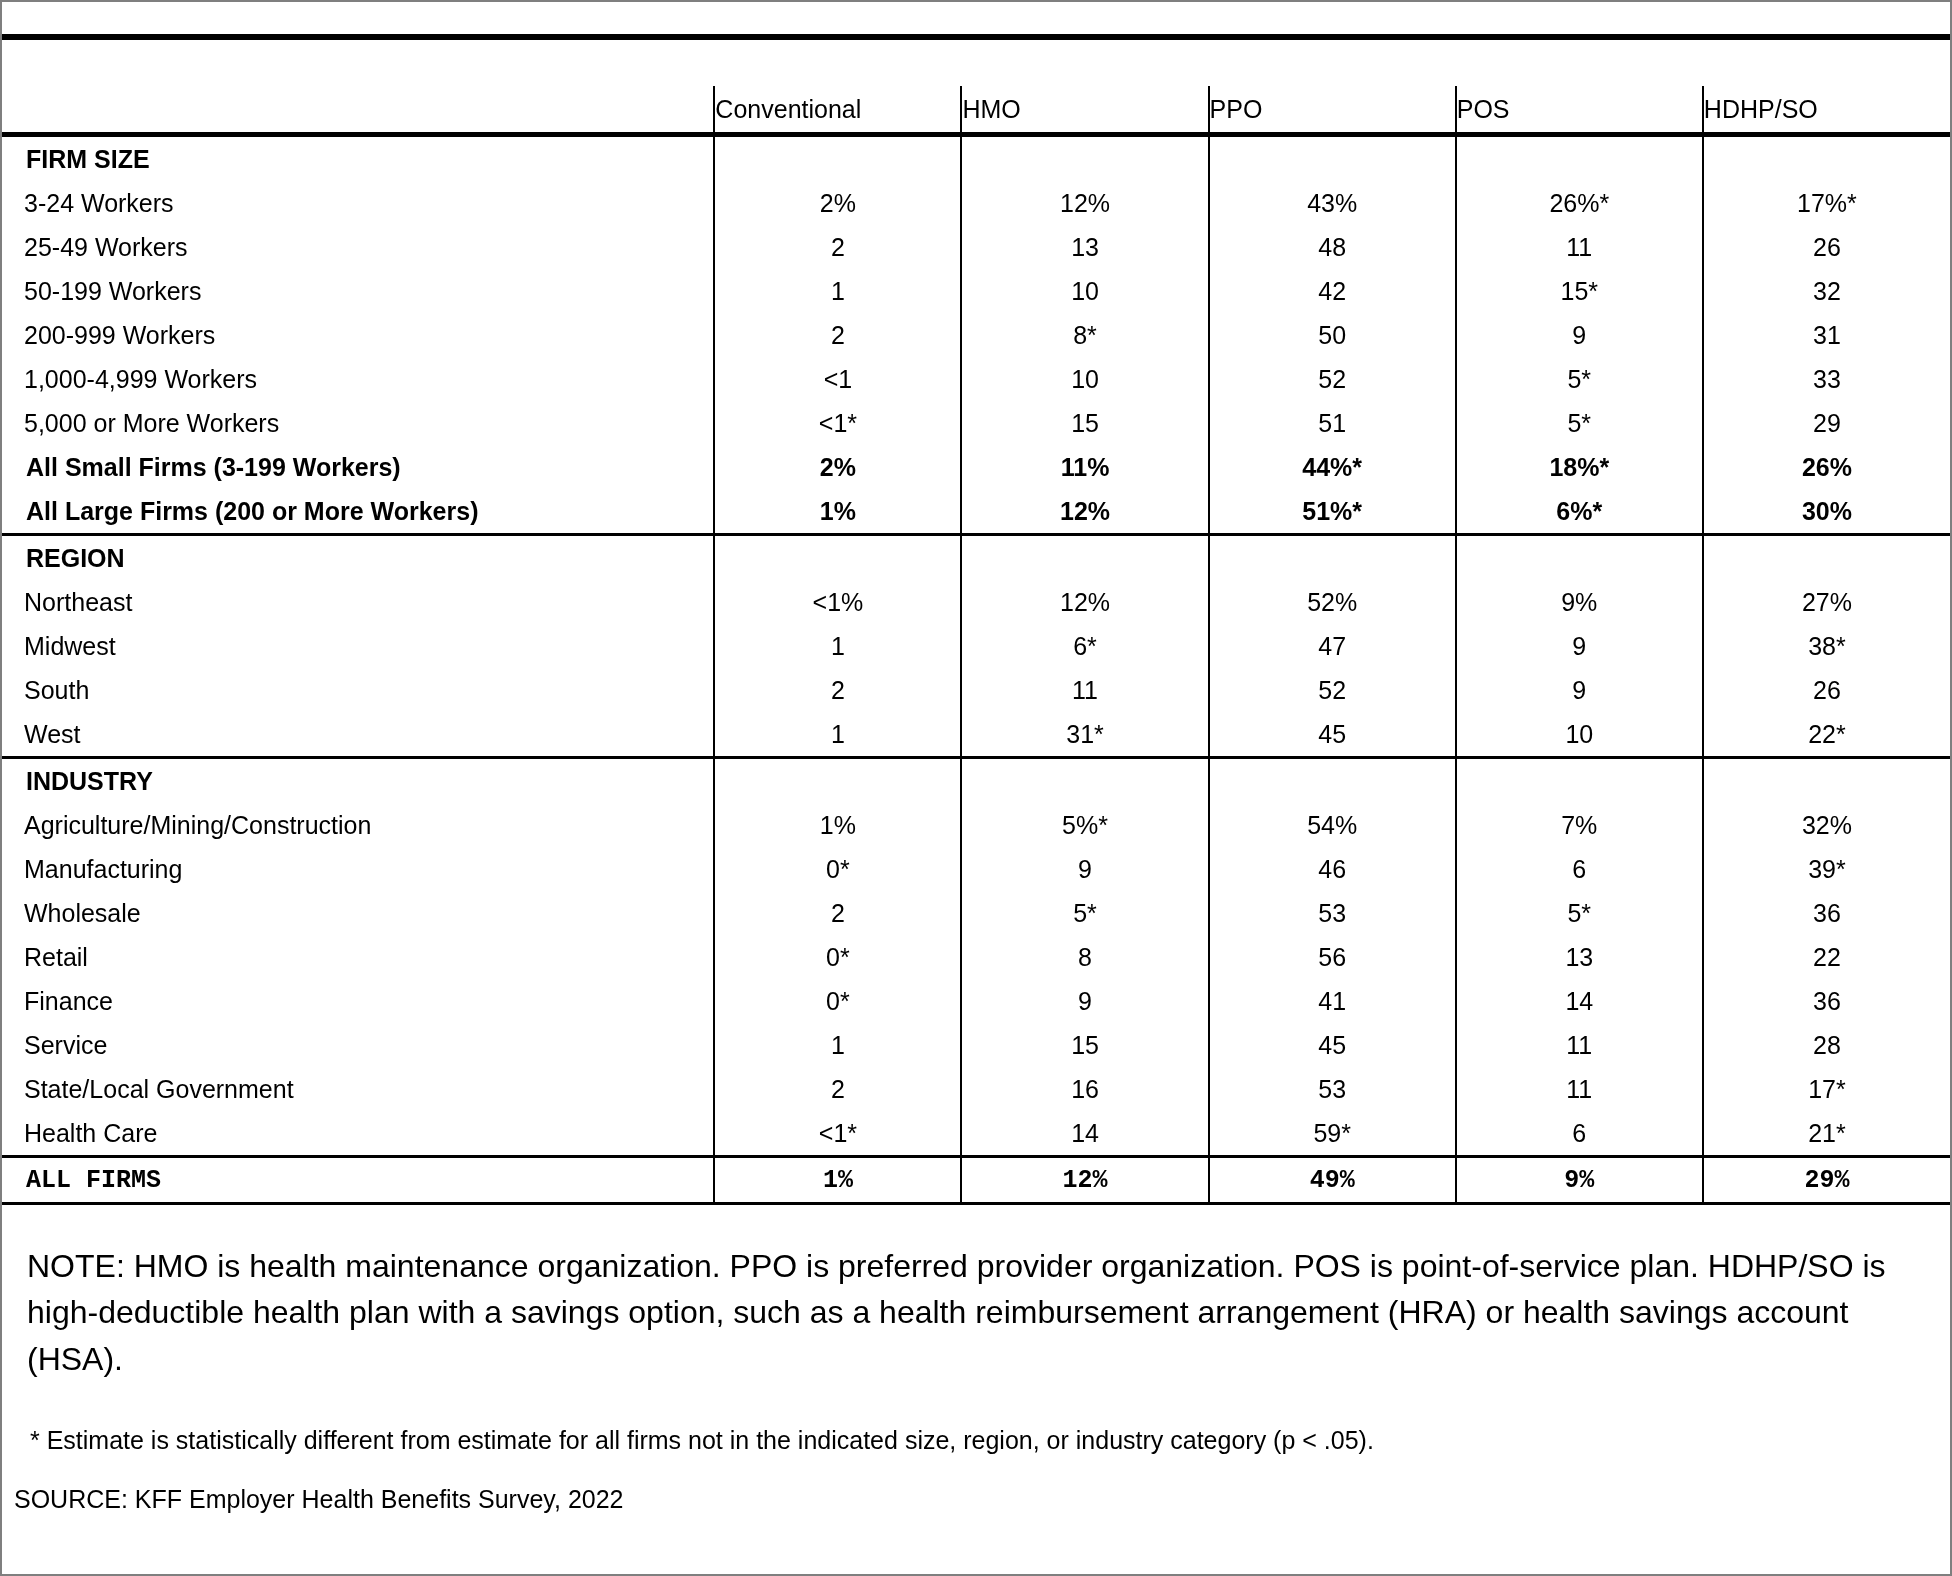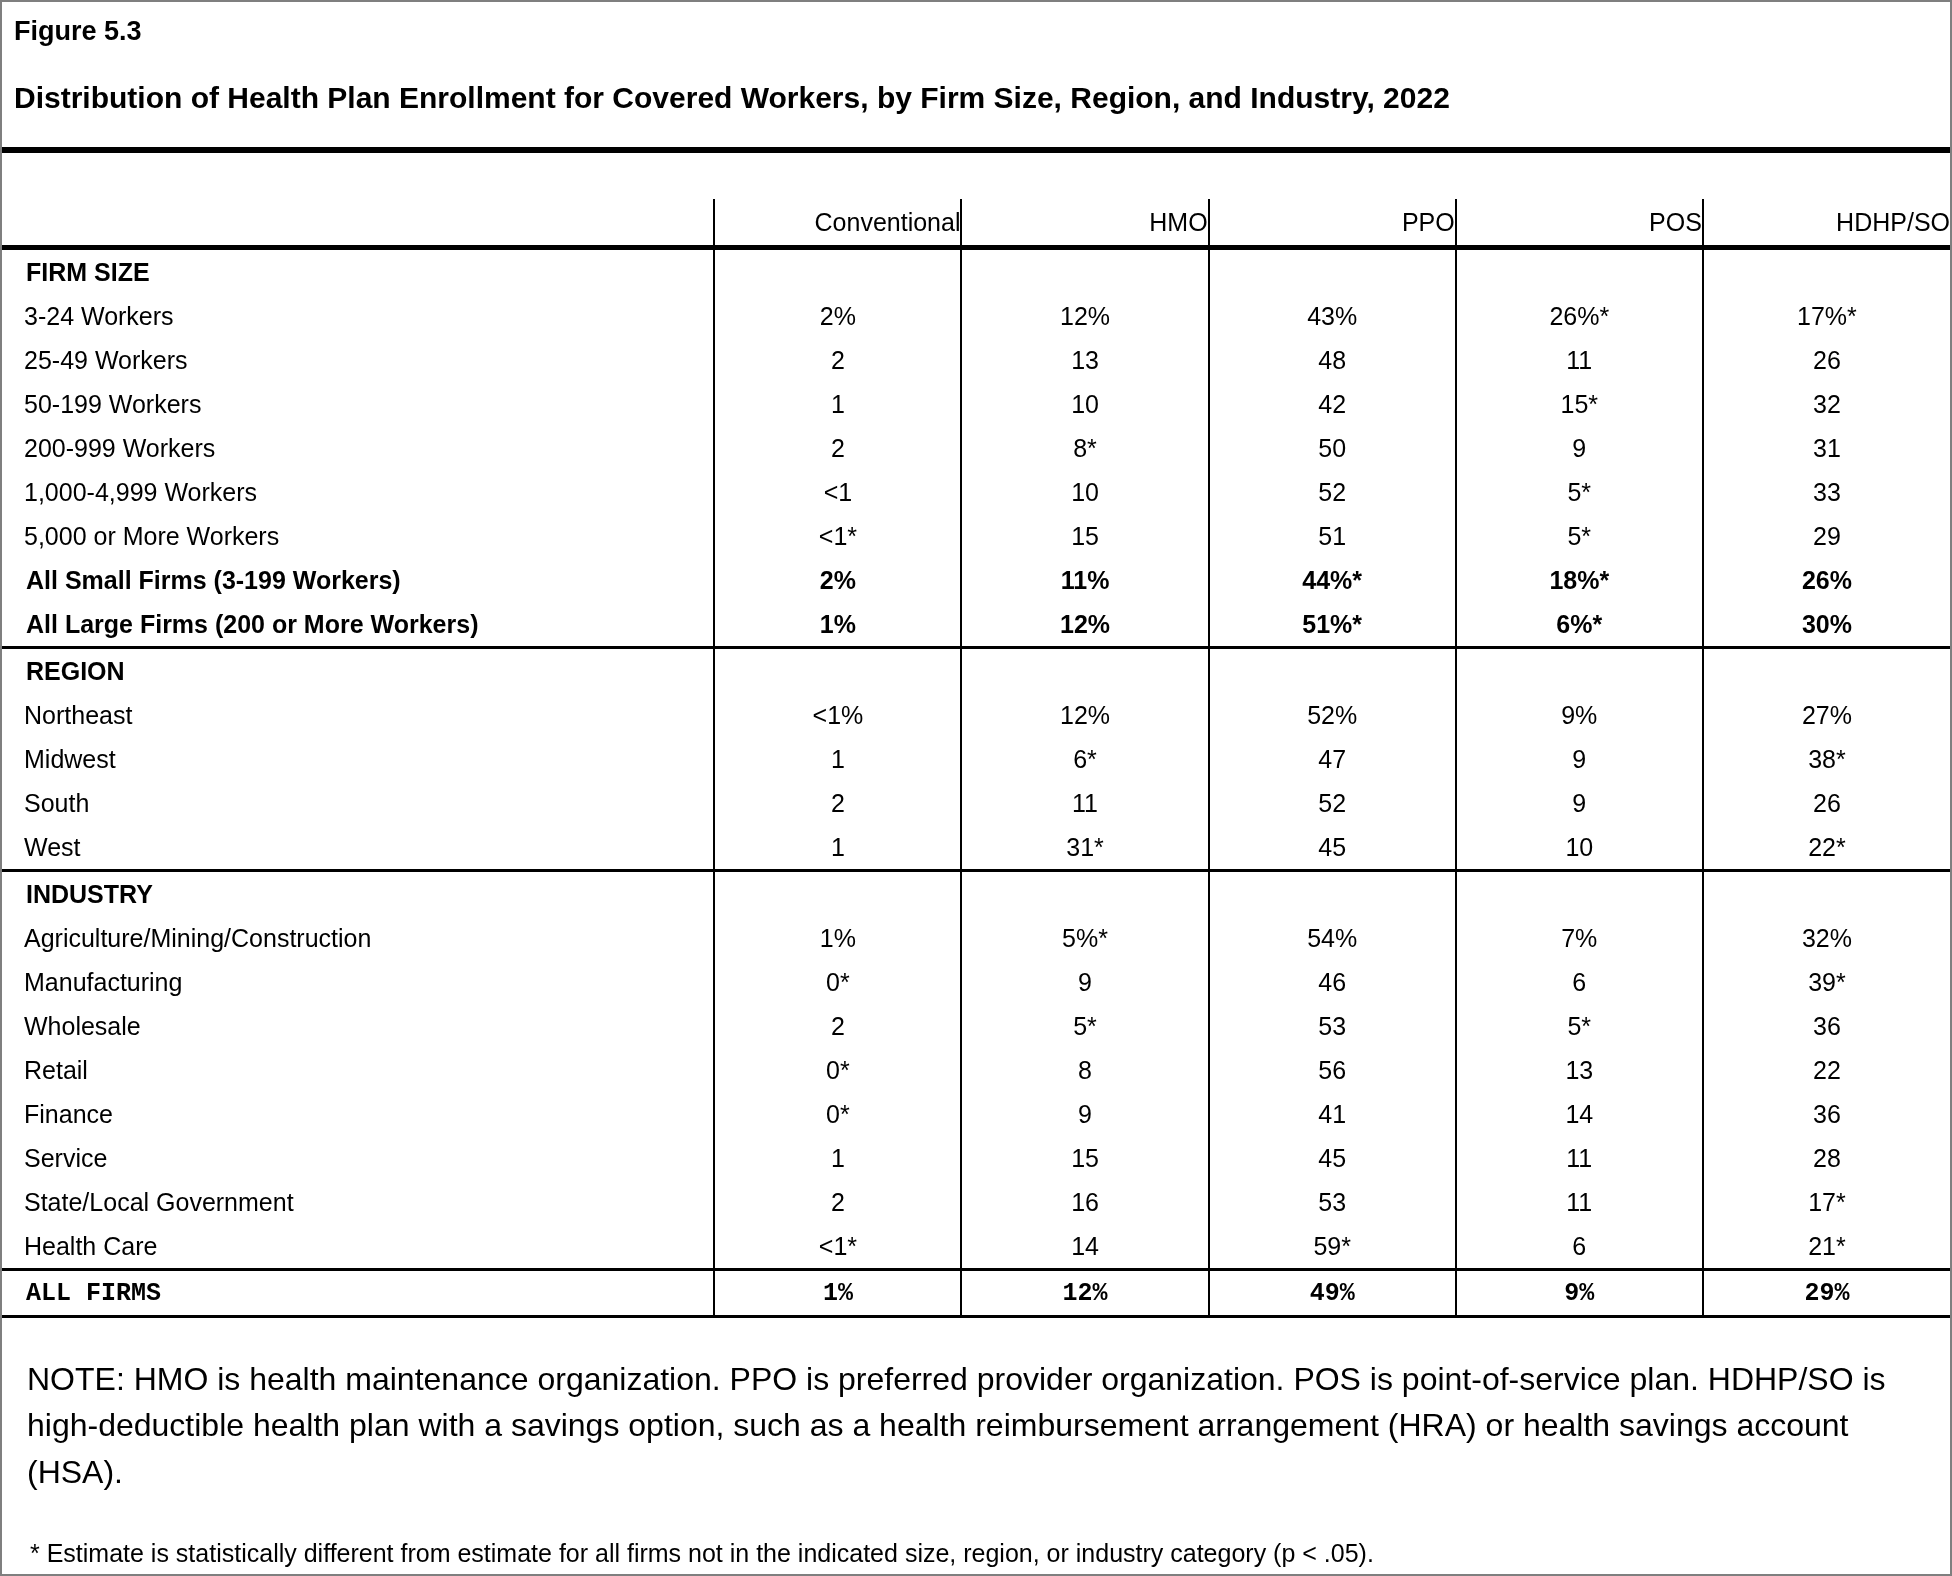--- a/index.html
+++ b/index.html
@@ -20,36 +20,32 @@
   col.c-label{width:712px;}
   col.c-val{width:247px;}
   td{padding:0;vertical-align:middle;height:44px;}
   thead td{height:46px;border-bottom:5px solid #000;}
   td.val{border-left:2px solid #000;text-align:center;}
   td.label{text-align:left;padding-left:24px;}
   td.label.indent{padding-left:22px;}
   .bold{font-weight:bold;}
   tr.rule-above td{border-top:3px solid #000;}
   tr.allfirms td{border-top:3px solid #000;border-bottom:3px solid #000;font-family:Liberation Mono, monospace;}
-  thead td.col-head{text-align:right;}
+  thead td.col-head{text-align:left;}
 
   .notes{padding:0 10px;}
   .note-1{font-size:32px;line-height:1.45;margin:38px 2px 0 15px;max-width:1920px;}
   .note-2{font-size:25px;margin:44px 0 0 18px;}
   .source-line{font-size:25px;margin:30px 0 0 2px;}
 </style>
 </head>
 <body>
 
 <div class="page">
 
-  <div class="title-block">
-    <div class="figure-label">Figure 5.3</div>
-    <div class="figure-title">Distribution of Health Plan Enrollment for Covered Workers, by Firm Size, Region, and Industry, 2022</div>
-  </div>
   <hr class="title-rule">
 
   <table class="data-table">
     <colgroup>
       <col class="c-label">
         <col class="c-val">
         <col class="c-val">
         <col class="c-val">
         <col class="c-val">
         <col class="c-val">

